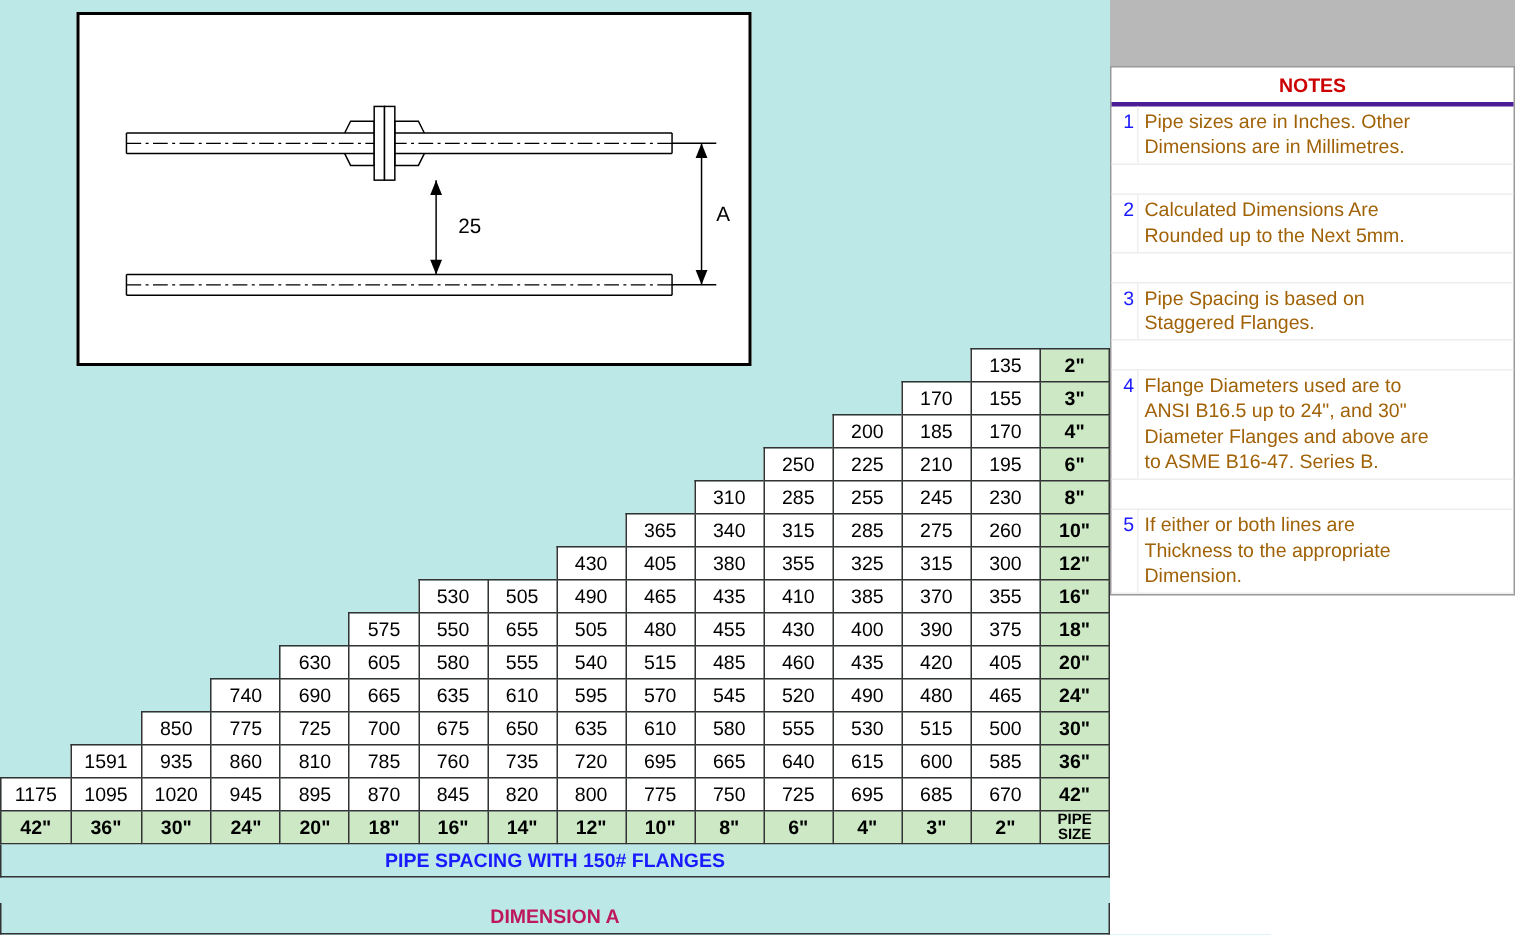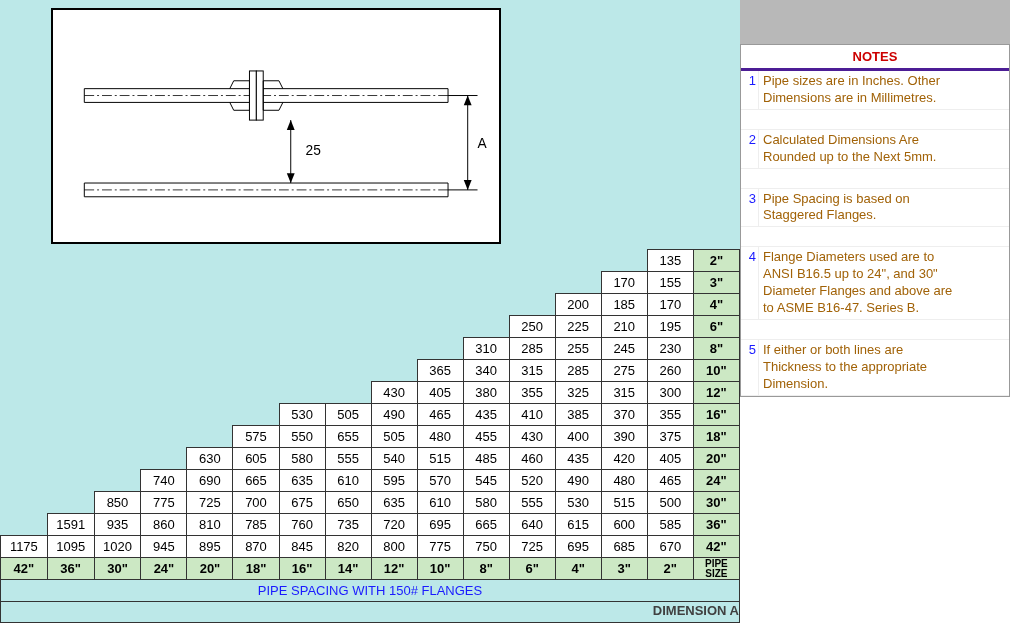--- a/index.html
+++ b/index.html
@@ -18,22 +18,22 @@
 
   .diagram-box { position: absolute; top: 8px; left: 18px; width: 450px; height: 236px; background: #fff; border: 2px solid #000; margin-left: 33px; }
   .diagram-svg { width: 100%; height: 100%; }
 
   .table-wrap { position: absolute; bottom: 0; left: 0; right: 0; }
   table.stair { border-collapse: collapse; width: 100%; }
   table.stair td { width: 49px; height: 22px; text-align: center; border: 1px solid #333; background: #fff; font-size: 13px; }
   table.stair td.empty { border: none; background: transparent; }
   table.stair td.size { background: #cce8c4; font-weight: bold; }
   table.stair td.sizehead { background: #cce8c4; font-weight: bold; font-size: 10px; line-height: 1; margin-left: 32px; }
-  .caption { text-align: center; color: #1a1aff; font-weight: normal; padding: 3px 0; border: 1px solid #333; border-top: none; background: #bce8e8; }
-  .caption2 { text-align: right; color: #404040; font-weight: bold; padding: 1px 0 4px 0; border: 1px solid #333; border-top: none; background: #bce8e8; }
+  .caption { text-align: center; color: #1a1aff; font-weight: bold; padding: 3px 0; border: 1px solid #333; border-top: none; background: #bce8e8; }
+  .caption2 { text-align: center; color: #be185d; font-weight: bold; padding: 1px 0 4px 0; border: 1px solid #333; border-top: none; background: #bce8e8; margin-top: 17px; }
 </style>
 </head>
 <body>
 
 <div class="page">
   <div class="left-panel">
     <div class="diagram-box">
       <svg class="diagram-svg" viewBox="0 0 450 236">
 
         <line x1="30" y1="80" x2="400" y2="80" stroke="#000" stroke-width="1"></line>

